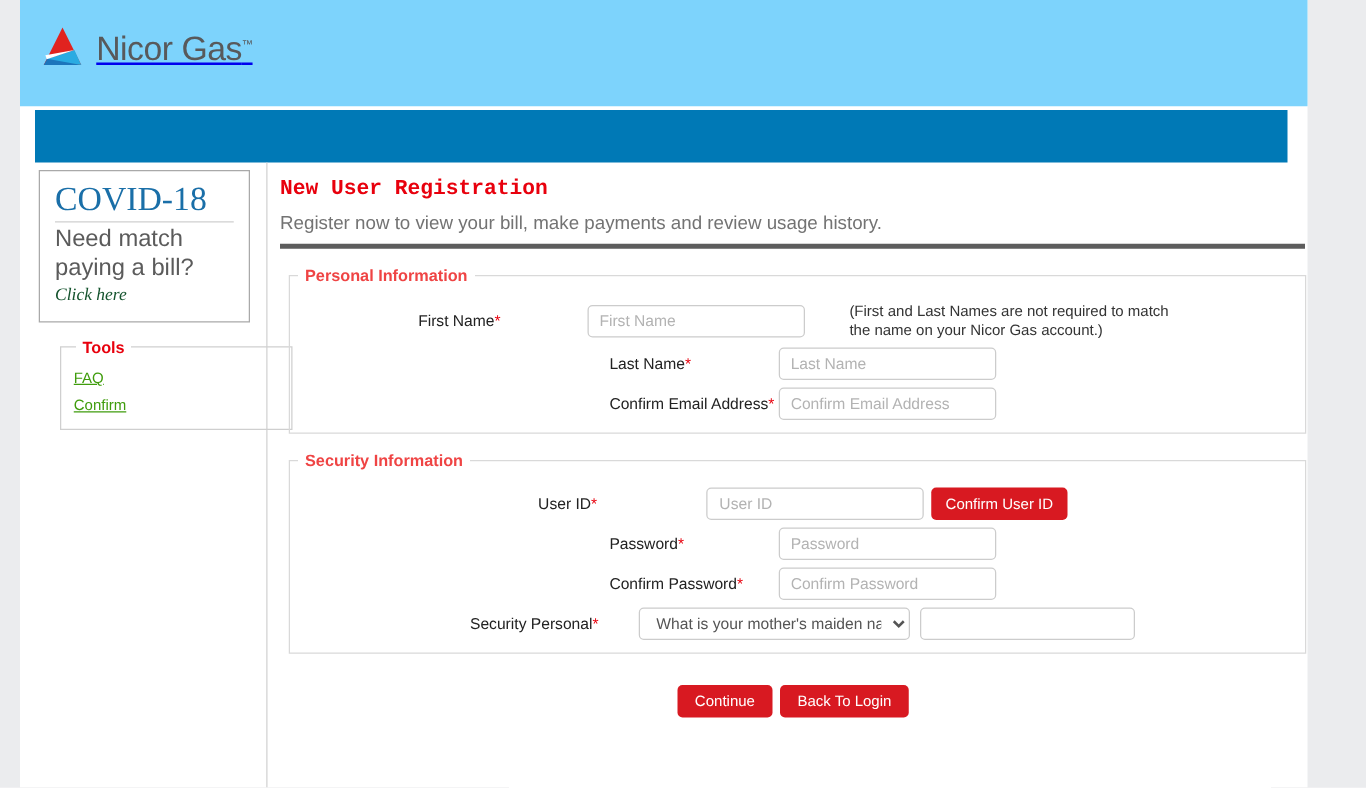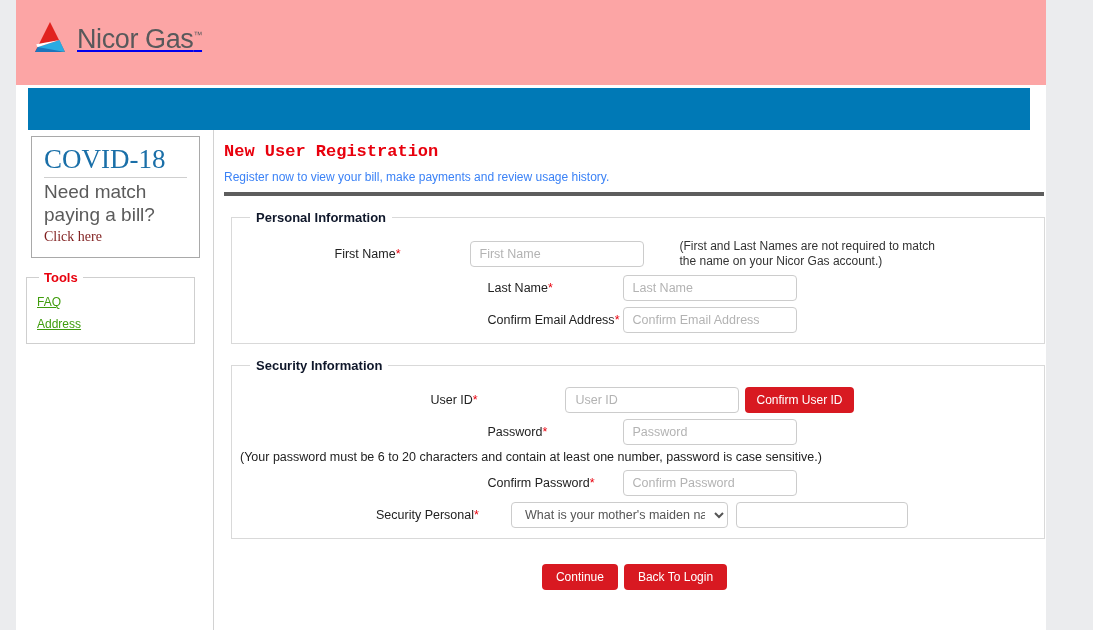--- a/index.html
+++ b/index.html
@@ -22,21 +22,21 @@
     left: 16px;
     top: 0;
     width: 1030px;
     height: 630px;
     background: #ffffff;
   }
 
   
   #masthead {
     height: 85px;
-    background: #fca5a5;
+    background: #7dd3fc;
     position: relative;
   }
   #logo-block {
     position: absolute;
     left: 14px;
     top: 19px;
     display: flex;
     align-items: center;
   }
   #logo-mark {
@@ -117,30 +117,31 @@
   }
   #covid-text {
     font-family: "Liberation Sans", sans-serif;
     font-size: 19px;
     color: #5b5b5b;
     line-height: 1.18;
     margin-bottom: 1px;
   }
   #covid-link {
     font-family: "Liberation Serif", serif;
+    font-style: italic;
     font-size: 14px;
-    color: #7f1d1d;
+    color: #14532d;
     text-decoration: none;
     display: inline-block;
   }
 
   
   #tools-fieldset {
-    margin: 12px 0 0 10px;
-    width: 169px;
+    margin: 12px 0 0 32px;
+    width: 186px;
     border: 1px solid #cfcfcf;
     padding: 4px 10px 12px 10px;
   }
   #tools-fieldset legend {
     font-size: 13px;
     font-weight: bold;
     color: #e8000d;
     padding: 0 5px;
     margin-left: 2px;
   }
@@ -155,45 +156,45 @@
 
   
   #page-title {
     font-size: 17px;
     font-weight: bold;
     color: #e8000d;
     margin: 4px 0 0 0;
     font-family: Liberation Mono, monospace;
   }
   #page-subtitle {
-    font-size: 12px;
-    color: #3b82f6;
+    font-size: 15px;
+    color: #737373;
     margin: 9px 0 0 0;
   }
   #title-rule {
     height: 4px;
     background: #5d5d5d;
     width: 820px;
     margin: 8px 0 0 0;
   }
 
   
   .form-fieldset {
     border: 1px solid #d9d9d9;
     margin: 14px 0 0 7px;
     width: 814px;
     padding: 8px 0 10px 0;
     position: relative;
   }
   .form-fieldset legend {
     font-size: 13px;
     font-weight: bold;
-    color: #0f172a;
+    color: #ef4444;
     padding: 0 6px;
-    margin-left: 18px;
+    margin-left: 6px;
   }
   .field-row {
     display: flex;
     align-items: center;
     margin: 6px 0 0 0;
     padding-left: 8px;
     min-height: 26px;
     justify-content: center;
   }
   .field-label {
@@ -300,21 +301,21 @@
 
       <div id="covid-box">
         <div id="covid-title">COVID-18</div>
         <div id="covid-text">Need match paying a bill?</div>
         <a id="covid-link" href="#">Click here</a>
       </div>
 
       <fieldset id="tools-fieldset">
         <legend>Tools</legend>
         <a class="tools-link" href="#">FAQ</a>
-        <a class="tools-link" href="#">Address</a>
+        <a class="tools-link" href="#">Confirm</a>
       </fieldset>
 
     </div>
 
     <div id="sidebar-divider"></div>
 
     <div id="main-col">
 
       <h1 id="page-title">New User Registration</h1>
       <p id="page-subtitle">Register now to view your bill, make payments and review usage history.</p>
@@ -349,21 +350,20 @@
           <input class="text-input" type="text" placeholder="User ID" style="">
           <button id="confirm-userid-btn" class="red-btn">Confirm User ID</button>
         </div>
 
 
         <div class="field-row">
           <span class="field-label"><span>Password</span><span class="req">*</span></span>
           <input class="text-input" type="text" placeholder="Password" style="">
         </div>
 
-        <div class="hint-line">(Your password must be 6 to 20 characters and contain at least one number, password is case sensitive.)</div>
 
         <div class="field-row">
           <span class="field-label"><span>Confirm Password</span><span class="req">*</span></span>
           <input class="text-input" type="text" placeholder="Confirm Password" style="">
         </div>
 
         <div class="field-row">
           <span class="field-label"><span>Security Personal</span><span class="req">*</span></span>
           <select class="sel-input">
             <option>What is your mother's maiden name?</option>

